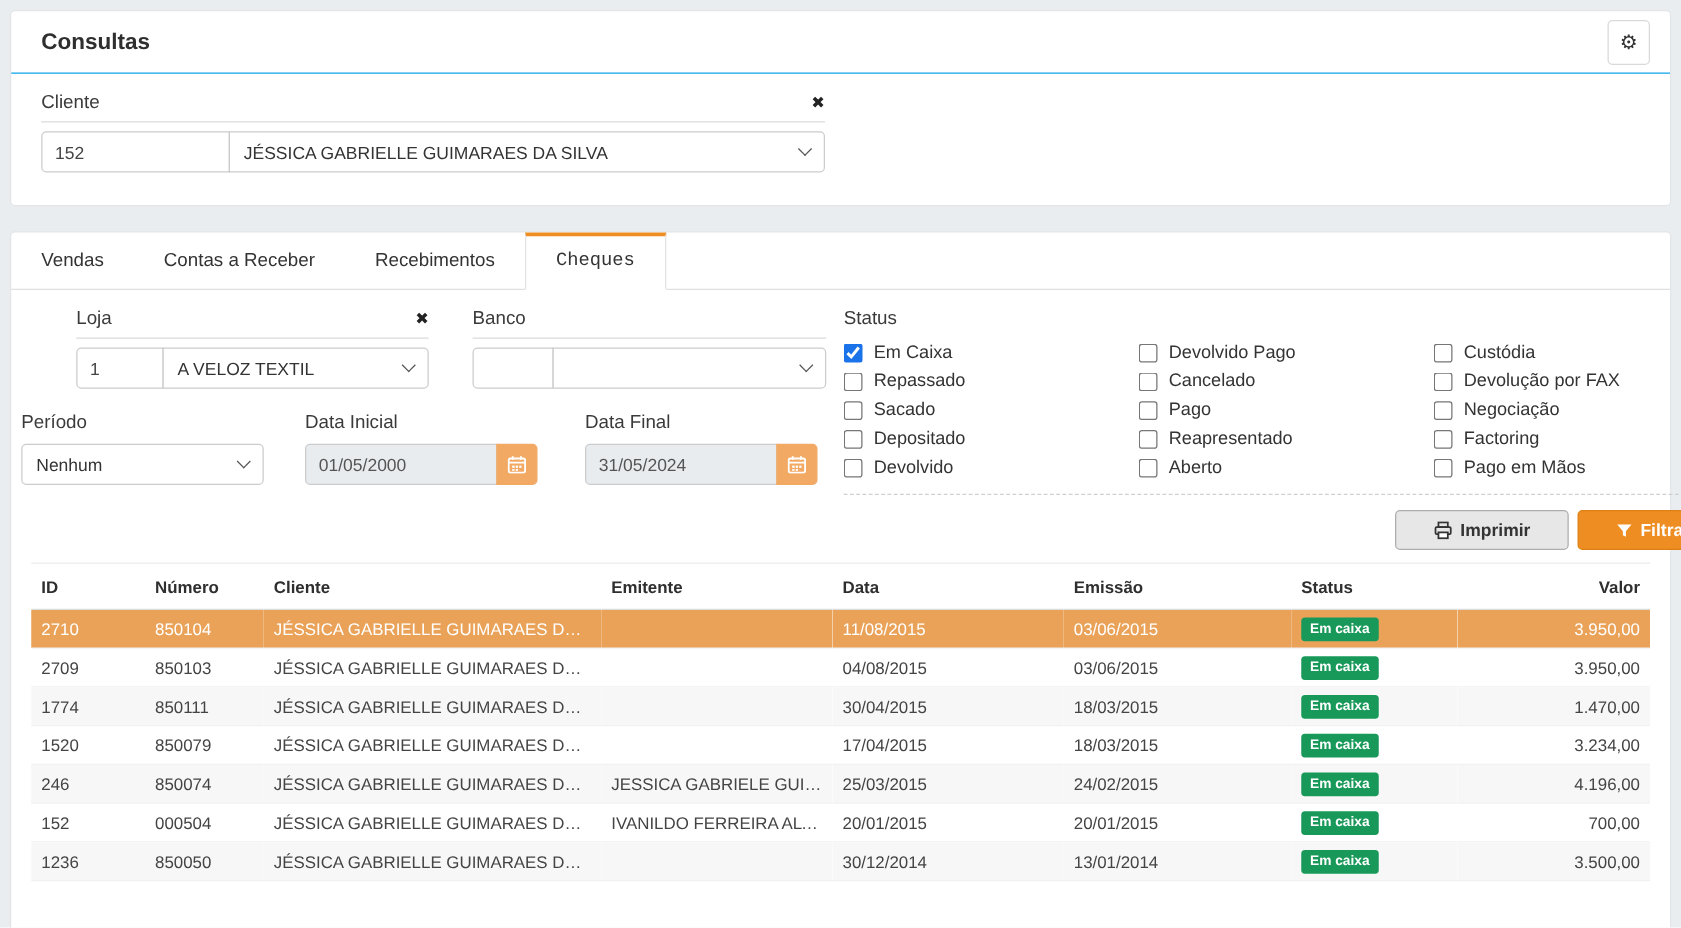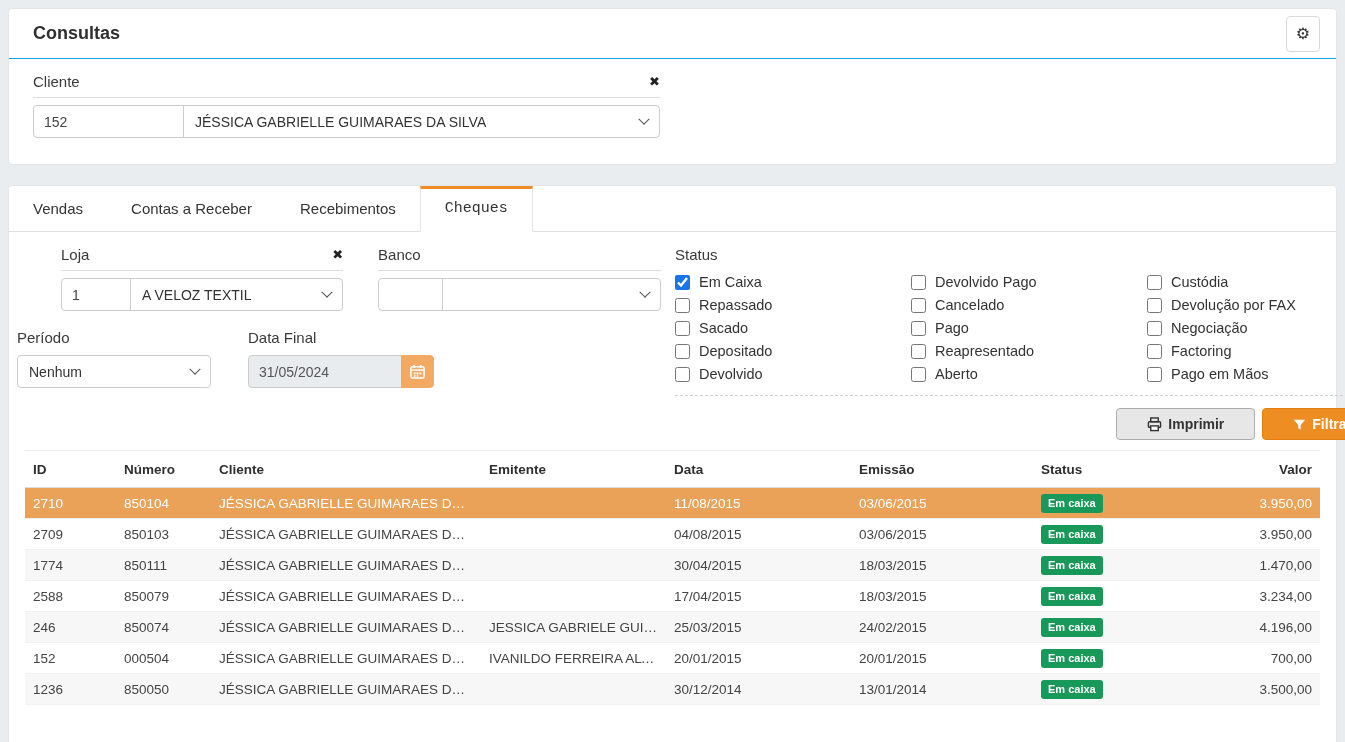--- a/index.html
+++ b/index.html
@@ -202,20 +202,39 @@
             </div>
           </div>
         </div>
 
         <div class="frow2">
           <div class="grp-periodo">
             <span class="fld-label">Período</span>
             <div class="select">
               <span>Nenhum</span>
               <span class="chev"></span>
+            </div>
+          </div>
+          <div class="grp-datai">
+            <span class="fld-label">Data Inicial</span>
+            <div class="input-group">
+              <input class="txt disabled" readonly="" value="01/05/2000" style="">
+              <span class="cal-addon">
+                <svg width="15" height="15" viewBox="0 0 16 16">
+                  <rect x="1" y="3" width="14" height="12" rx="1.5" fill="none" stroke="#fff" stroke-width="1.6"></rect>
+                  <line x1="1" y1="6.5" x2="15" y2="6.5" stroke="#fff" stroke-width="1.6"></line>
+                  <line x1="4.5" y1="1" x2="4.5" y2="4" stroke="#fff" stroke-width="1.6"></line>
+                  <line x1="11.5" y1="1" x2="11.5" y2="4" stroke="#fff" stroke-width="1.6"></line>
+                  <rect x="4" y="9" width="2" height="2" fill="#fff"></rect>
+                    <rect x="7" y="9" width="2" height="2" fill="#fff"></rect>
+                  <rect x="10" y="9" width="2" height="2" fill="#fff"></rect>
+                    <rect x="4" y="12" width="2" height="1.5" fill="#fff"></rect>
+                  <rect x="7" y="12" width="2" height="1.5" fill="#fff"></rect>
+                </svg>
+              </span>
             </div>
           </div>
           <div class="grp-dataf">
             <span class="fld-label">Data Final</span>
             <div class="input-group">
               <input class="txt disabled" readonly="" value="31/05/2024" style="">
               <span class="cal-addon">
                 <svg width="15" height="15" viewBox="0 0 16 16">
                   <rect x="1" y="3" width="14" height="12" rx="1.5" fill="none" stroke="#fff" stroke-width="1.6"></rect>
                   <line x1="1" y1="6.5" x2="15" y2="6.5" stroke="#fff" stroke-width="1.6"></line>
@@ -371,21 +390,21 @@
     <td>1774</td>
     <td>850111</td>
     <td>JÉSSICA GABRIELLE GUIMARAES DA SILVA</td>
     <td></td>
     <td>30/04/2015</td>
     <td>18/03/2015</td>
     <td><span class="badge">Em caixa</span></td>
     <td class="right">1.470,00</td>
   </tr>
           <tr>
-    <td>2588</td>
+    <td>1520</td>
     <td>850079</td>
     <td>JÉSSICA GABRIELLE GUIMARAES DA SILVA</td>
     <td></td>
     <td>17/04/2015</td>
     <td>18/03/2015</td>
     <td><span class="badge">Em caixa</span></td>
     <td class="right">3.234,00</td>
   </tr>
           <tr>
     <td>246</td>

